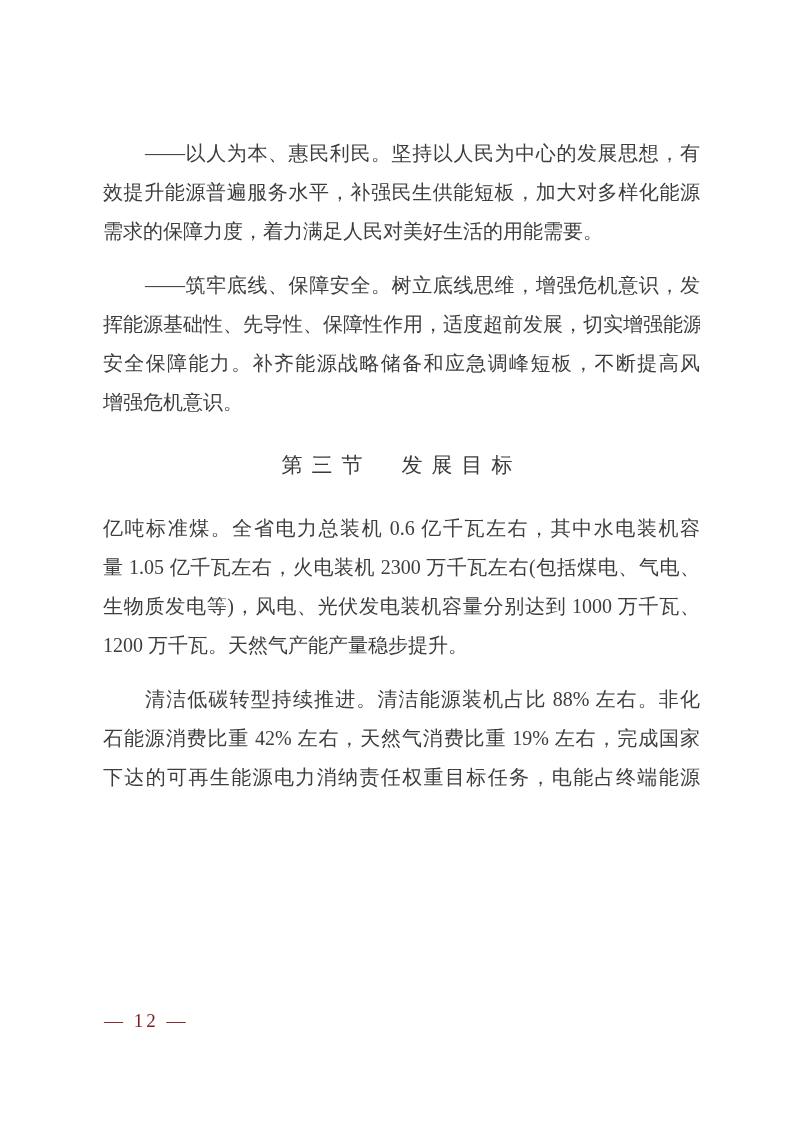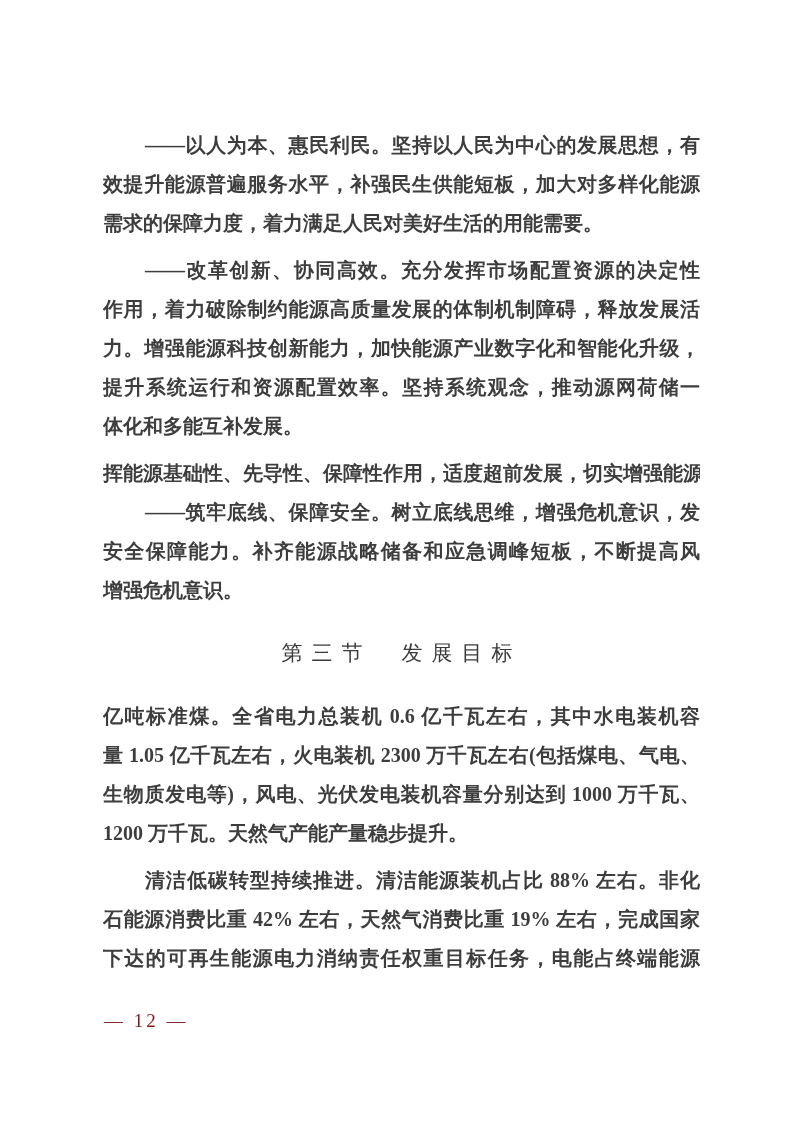--- a/index.html
+++ b/index.html
@@ -17,21 +17,21 @@
     font-family: "Liberation Serif", "DejaVu Serif", serif;
   }
   .content {
     position: absolute;
     left: 103px;
     top: 119px;
     width: 597px;
     color: #3d3d3d;
     font-size: 20px;
   }
-  .paragraph { margin: 7px 0 8px 0; font-weight: bold; }
+  .paragraph { margin: 15px 0 8px 0; }
   .paragraph:last-child { margin-bottom: 0; }
   .line {
     height: 39px;
     line-height: 39px;
     text-align: justify;
     text-align-last: justify;
     text-justify: inter-character;
     white-space: nowrap;
     overflow: hidden;
   }
@@ -62,29 +62,22 @@
 <body>
 
 <div class="page">
   <div class="content">
       <div class="paragraph">
         <div class="line first">——以人为本、惠民利民。坚持以人民为中心的发展思想，有</div>
         <div class="line">效提升能源普遍服务水平，补强民生供能短板，加大对多样化能源</div>
         <div class="line last">需求的保障力度，着力满足人民对美好生活的用能需要。</div>
       </div>
       <div class="paragraph">
-        <div class="line first">——改革创新、协同高效。充分发挥市场配置资源的决定性</div>
-        <div class="line">作用，着力破除制约能源高质量发展的体制机制障碍，释放发展活</div>
-        <div class="line">力。增强能源科技创新能力，加快能源产业数字化和智能化升级，</div>
-        <div class="line">提升系统运行和资源配置效率。坚持系统观念，推动源网荷储一</div>
-        <div class="line last">体化和多能互补发展。</div>
-      </div>
-      <div class="paragraph">
+        <div class="line first">——筑牢底线、保障安全。树立底线思维，增强危机意识，发</div>
         <div class="line">挥能源基础性、先导性、保障性作用，适度超前发展，切实增强能源</div>
-        <div class="line first">——筑牢底线、保障安全。树立底线思维，增强危机意识，发</div>
         <div class="line">安全保障能力。补齐能源战略储备和应急调峰短板，不断提高风</div>
         <div class="line last">增强危机意识。</div>
       </div>
       <div class="heading">第三节　发展目标</div>
       <div class="paragraph">
         <div class="line">亿吨标准煤。全省电力总装机 0.6 亿千瓦左右，其中水电装机容</div>
         <div class="line">量 1.05 亿千瓦左右，火电装机 2300 万千瓦左右(包括煤电、气电、</div>
         <div class="line">生物质发电等)，风电、光伏发电装机容量分别达到 1000 万千瓦、</div>
         <div class="line last">1200 万千瓦。天然气产能产量稳步提升。</div>
       </div>

